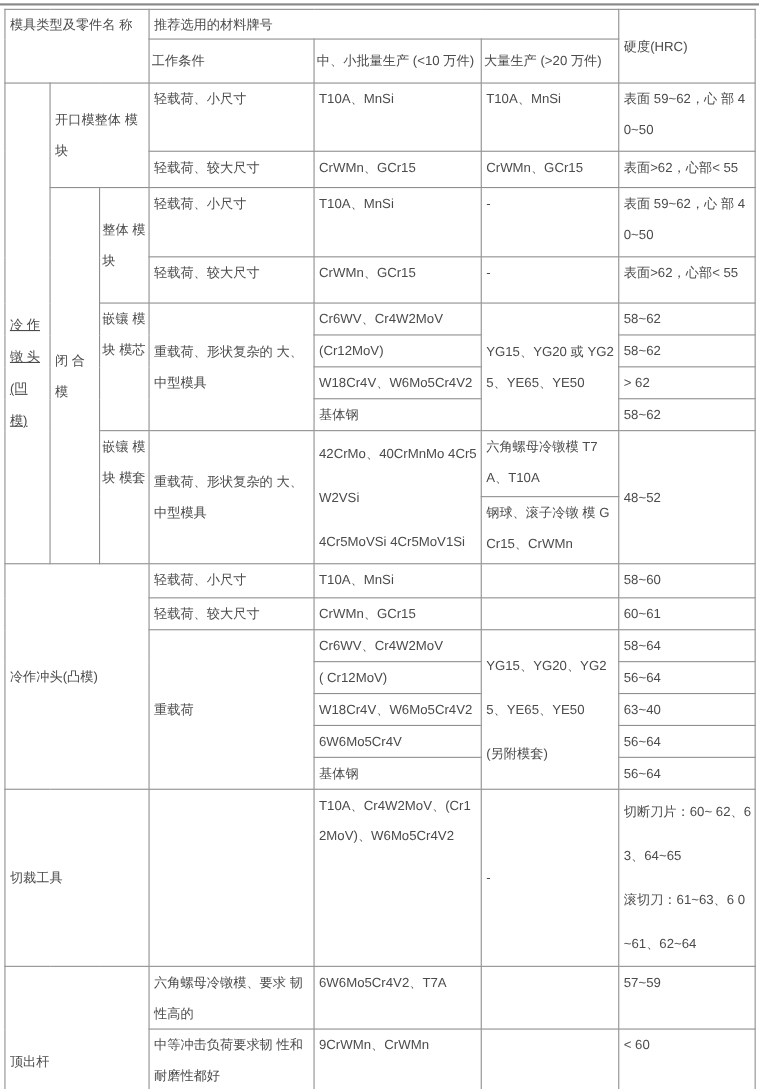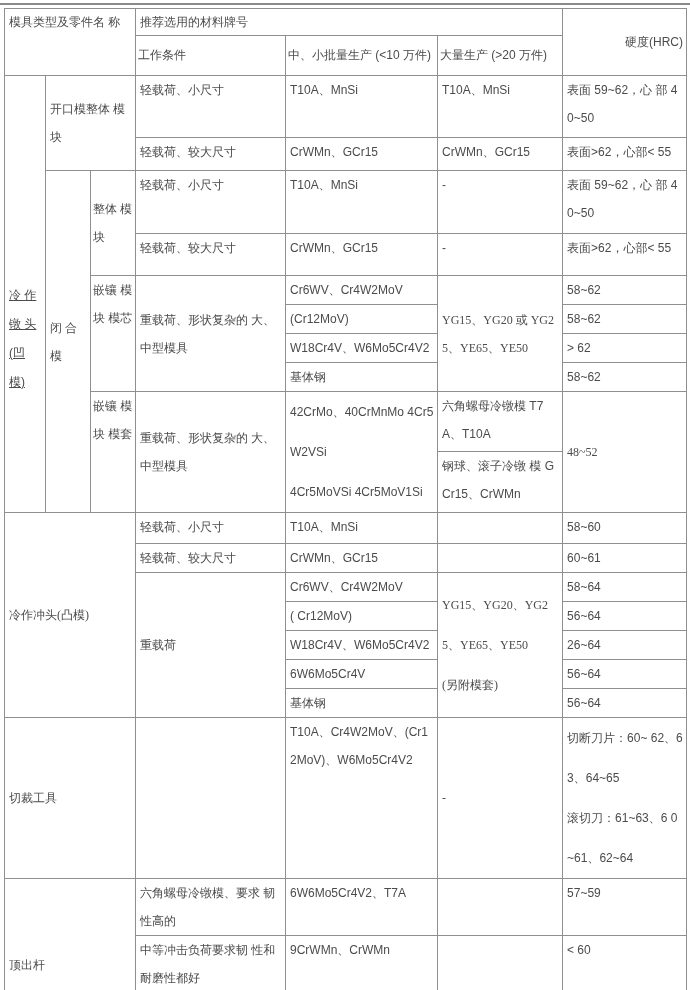--- a/index.html
+++ b/index.html
@@ -1,26 +1,26 @@
 <!DOCTYPE html>
 <html><head>
 <meta charset="utf-8">
 <style>
   html,body{margin:0;padding:0;width:690px;height:990px;background:#ffffff;overflow:hidden;}
   body{font-family:"Liberation Sans","DejaVu Sans",sans-serif;font-size:12px;color:#4b4b4b;position:relative;}
   .top-rule{position:absolute;left:0;top:3px;width:690px;height:2px;background:#8a8a8a;}
   table.main{position:absolute;left:4px;top:8px;width:682px;border-collapse:collapse;table-layout:fixed;}
   td{border:1px solid #8f8f8f;padding:0 3px 0 4px;vertical-align:top;line-height:28px;
      word-break:break-all;overflow:hidden;background:#ffffff;}
-  td.mid{vertical-align:middle;font-family:Liberation Serif, serif;}
+  td.mid{vertical-align:middle;}
   td.h1{line-height:26px;}
   td.h2{vertical-align:middle;line-height:19px;padding:0 2px;}
   td.lbl{padding:0 1px 0 2px;}
   td.bigspan{vertical-align:top;padding-top:205px;line-height:29px;text-decoration:underline;}
-  td.hrchead{vertical-align:middle;padding-top:0;text-align:right;}
+  td.hrchead{vertical-align:middle;padding-top:0;}
   .grp{line-height:40px;}
 </style>
 </head>
 <body>
 
 <div class="top-rule"></div>
 
 <table class="main">
   <colgroup>
     <col style="width:41px">
@@ -130,21 +130,21 @@
       <div class="grp">(另附模套)</div>
     </td>
     <td>58~64</td>
   </tr>
   <tr style="height:29px">
     <td>( Cr12MoV)</td>
     <td>56~64</td>
   </tr>
   <tr style="height:28px">
     <td>W18Cr4V、W6Mo5Cr4V2</td>
-    <td>26~64</td>
+    <td>63~40</td>
   </tr>
   <tr style="height:28px">
     <td>6W6Mo5Cr4V</td>
     <td>56~64</td>
   </tr>
   <tr style="height:28px">
     <td>基体钢</td>
     <td>56~64</td>
   </tr>
 

